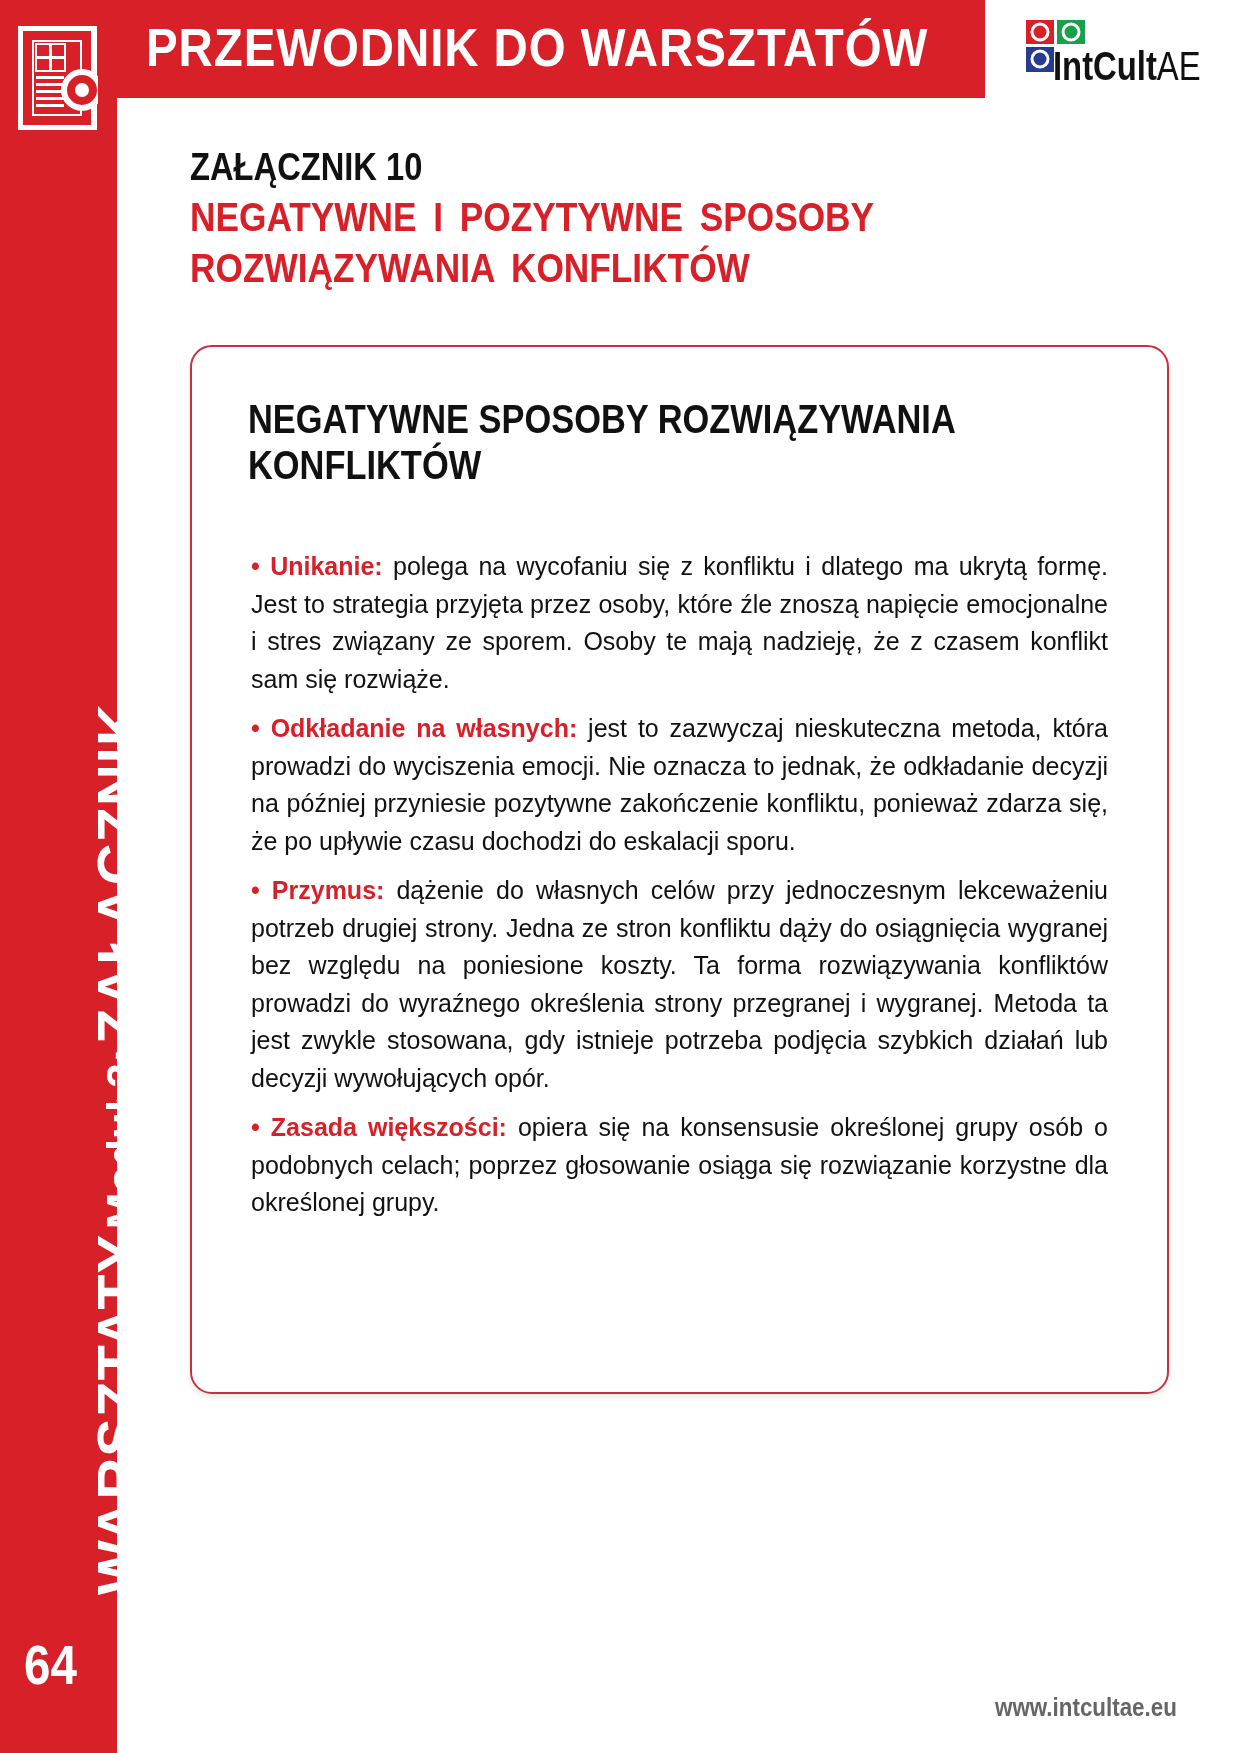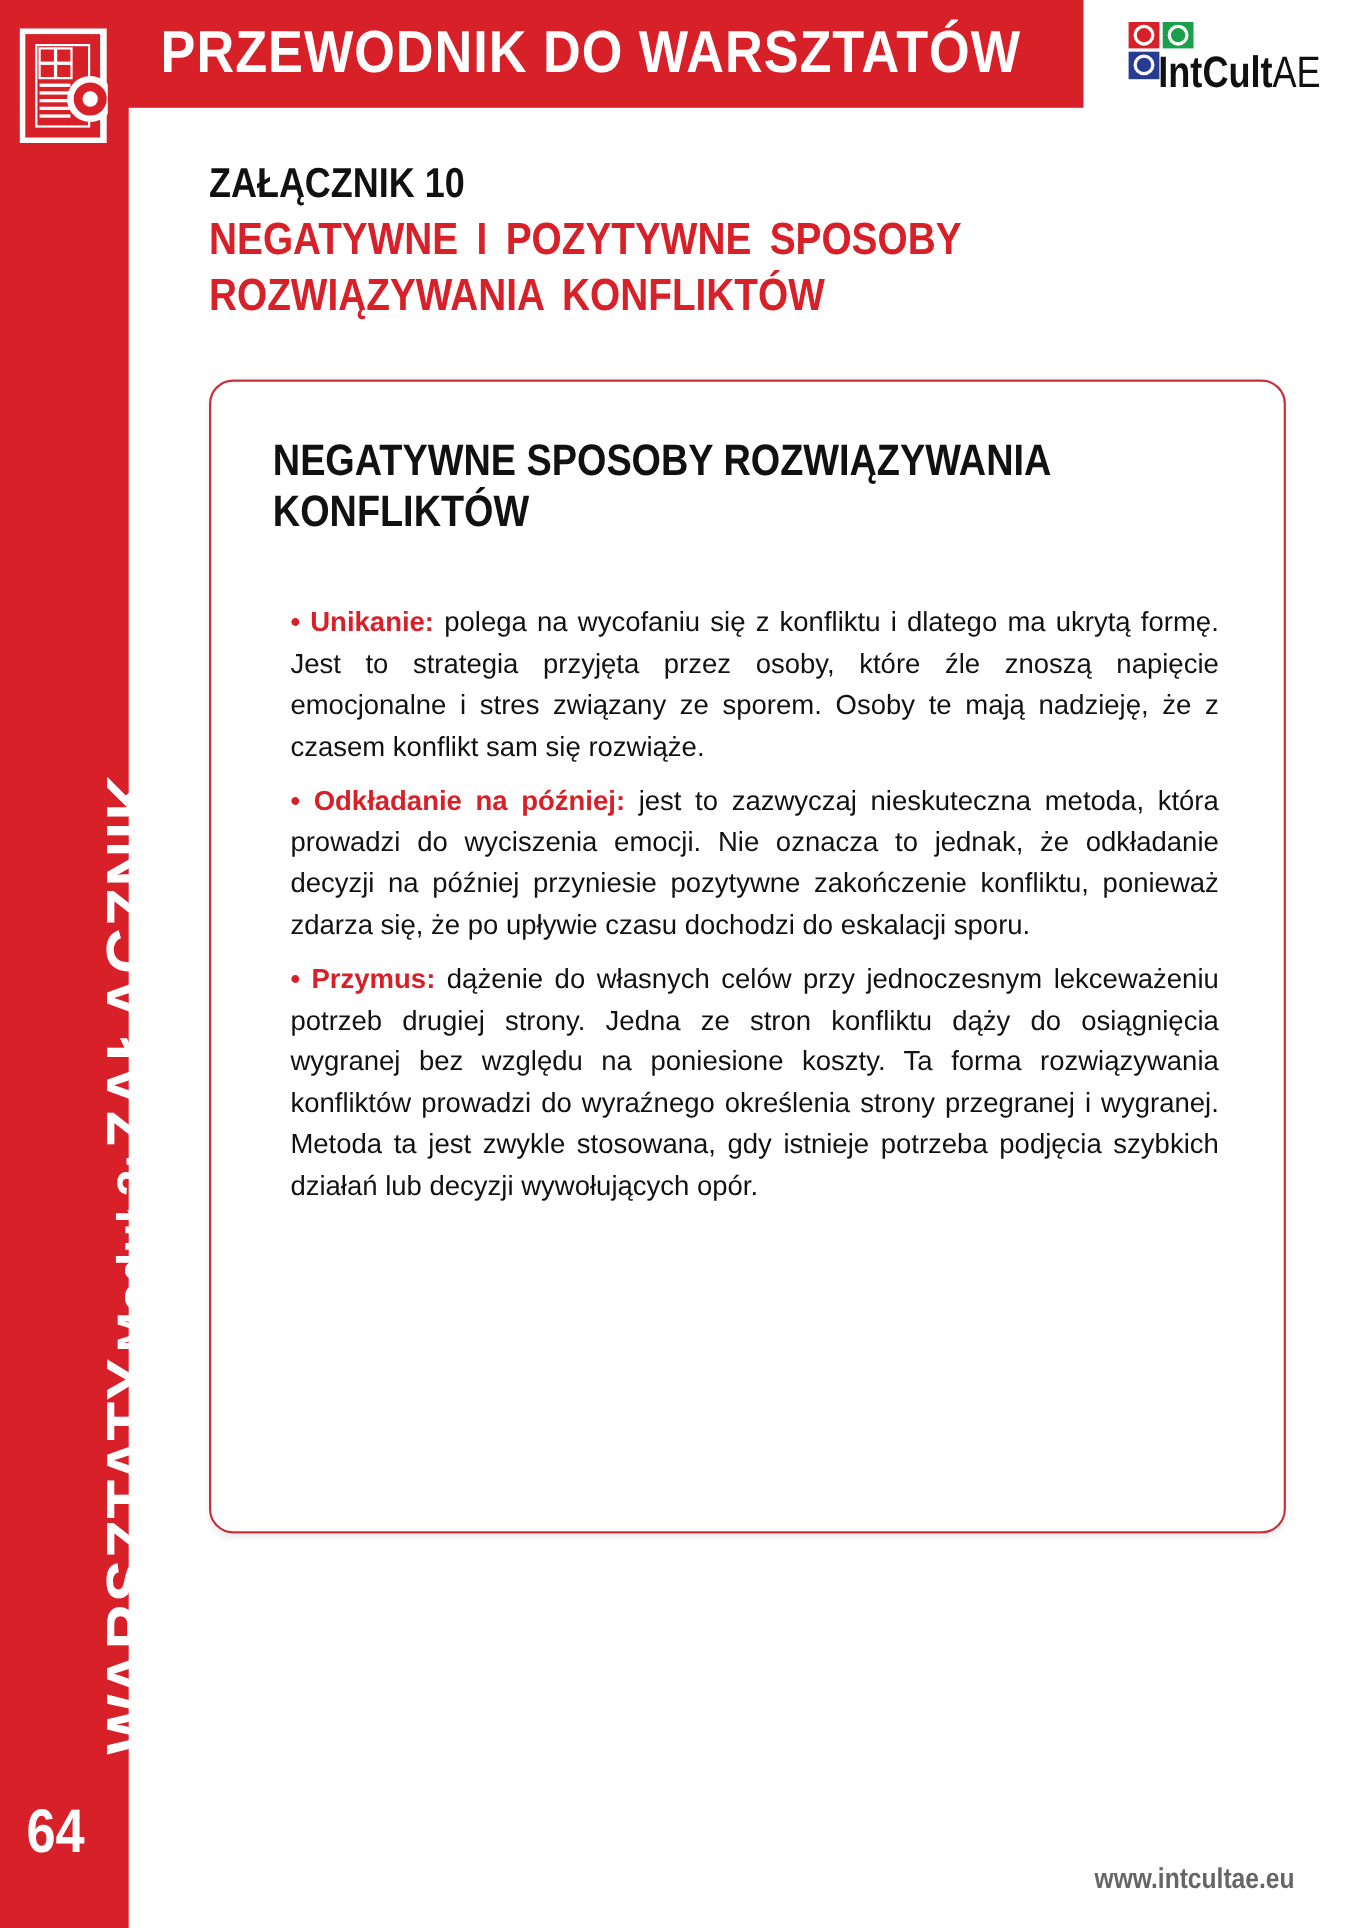--- a/index.html
+++ b/index.html
@@ -19,21 +19,21 @@
                  transform:scaleX(0.86); transform-origin:left center; white-space:nowrap; }
   .annex-title { position:absolute; left:190px; top:192px; width:1070px; font-size:41px; font-weight:bold;
                  color:#d72028; line-height:51px; transform:scaleX(0.86); transform-origin:left top;
                  word-spacing:8px; }
   .box { position:absolute; left:190px; top:345px; width:975px; height:1045px; border:2px solid #c8303a;
          border-radius:22px; box-shadow:0 4px 6px rgba(0,0,0,0.08); }
   .box-title { position:absolute; left:248px; top:396px; width:900px; font-size:40px; font-weight:bold;
                color:#111; line-height:46px; transform:scaleX(0.86); transform-origin:left top; }
   .box-body { position:absolute; left:248px; top:548px; width:860px; font-size:25px; line-height:37.5px;
               color:#111; text-align:justify; }
-  .box-body p { margin:0 0 12px 16px; }
+  .box-body p { margin:0 0 12px 3px; }
   .term { color:#d72028; font-weight:bold; }
   .vertical { position:absolute; left:84px; top:1595px; transform:rotate(-90deg); transform-origin:left top;
               white-space:nowrap; color:#fff; }
   .vertical .big { font-size:58px; font-weight:bold; letter-spacing:1px; }
   .vertical .small { font-size:44px; font-weight:bold; }
   .page-num { position:absolute; left:24px; top:1632px; font-size:56px; font-weight:bold; color:#fff;
               transform:scaleX(0.85); transform-origin:left top; }
   .footer-url { position:absolute; left:995px; top:1692px; font-size:26px; font-weight:bold; color:#666;
                 transform:scaleX(0.86); transform-origin:left top; white-space:nowrap; }
 </style>
@@ -73,22 +73,23 @@
 <div class="logo-text"><b>IntCult</b><span>AE</span></div>
 
 <div class="annex-label">ZAŁĄCZNIK 10</div>
 <div class="annex-title">NEGATYWNE I POZYTYWNE SPOSOBY ROZWIĄZYWANIA KONFLIKTÓW</div>
 
 <div class="box"></div>
 <div class="box-title">NEGATYWNE SPOSOBY ROZWIĄZYWANIA KONFLIKTÓW</div>
 
 <div class="box-body">
   <p><span class="term">•</span> <span class="term">Unikanie:</span><span> polega na wycofaniu się z konfliktu i dlatego ma ukrytą formę. Jest to strategia przyjęta przez osoby, które źle znoszą napięcie emocjonalne i stres związany ze sporem. Osoby te mają nadzieję, że z czasem konflikt sam się rozwiąże.</span></p>
-  <p><span class="term">•</span> <span class="term">Odkładanie na później:</span><span> jest to zazwyczaj nieskuteczna metoda, która prowadzi do wyciszenia emocji. Nie oznacza to jednak, że odkładanie decyzji na później przyniesie pozytywne zakończenie konfliktu, ponieważ zdarza się, że po upływie czasu dochodzi do eskalacji sporu.</span></p>
+  <p><span class="term">•</span> <span class="term">Odkładanie na własnych:</span><span> jest to zazwyczaj nieskuteczna metoda, która prowadzi do wyciszenia emocji. Nie oznacza to jednak, że odkładanie decyzji na później przyniesie pozytywne zakończenie konfliktu, ponieważ zdarza się, że po upływie czasu dochodzi do eskalacji sporu.</span></p>
   <p><span class="term">•</span> <span class="term">Przymus:</span><span> dążenie do własnych celów przy jednoczesnym lekceważeniu potrzeb drugiej strony. Jedna ze stron konfliktu dąży do osiągnięcia wygranej bez względu na poniesione koszty. Ta forma rozwiązywania konfliktów prowadzi do wyraźnego określenia strony przegranej i wygranej. Metoda ta jest zwykle stosowana, gdy istnieje potrzeba podjęcia szybkich działań lub decyzji wywołujących opór.</span></p>
+  <p><span class="term">•</span> <span class="term">Zasada większości:</span><span> opiera się na konsensusie określonej grupy osób o podobnych celach; poprzez głosowanie osiąga się rozwiązanie korzystne dla określonej grupy.</span></p>
 </div>
 
 <div class="vertical">
   <span class="big">WARSZTATY</span>
   <span class="small">Moduł 3:</span>
   <span class="big">ZAŁĄCZNIK</span>
 </div>
 
 <div class="page-num">64</div>
 <div class="footer-url">www.intcultae.eu</div>

